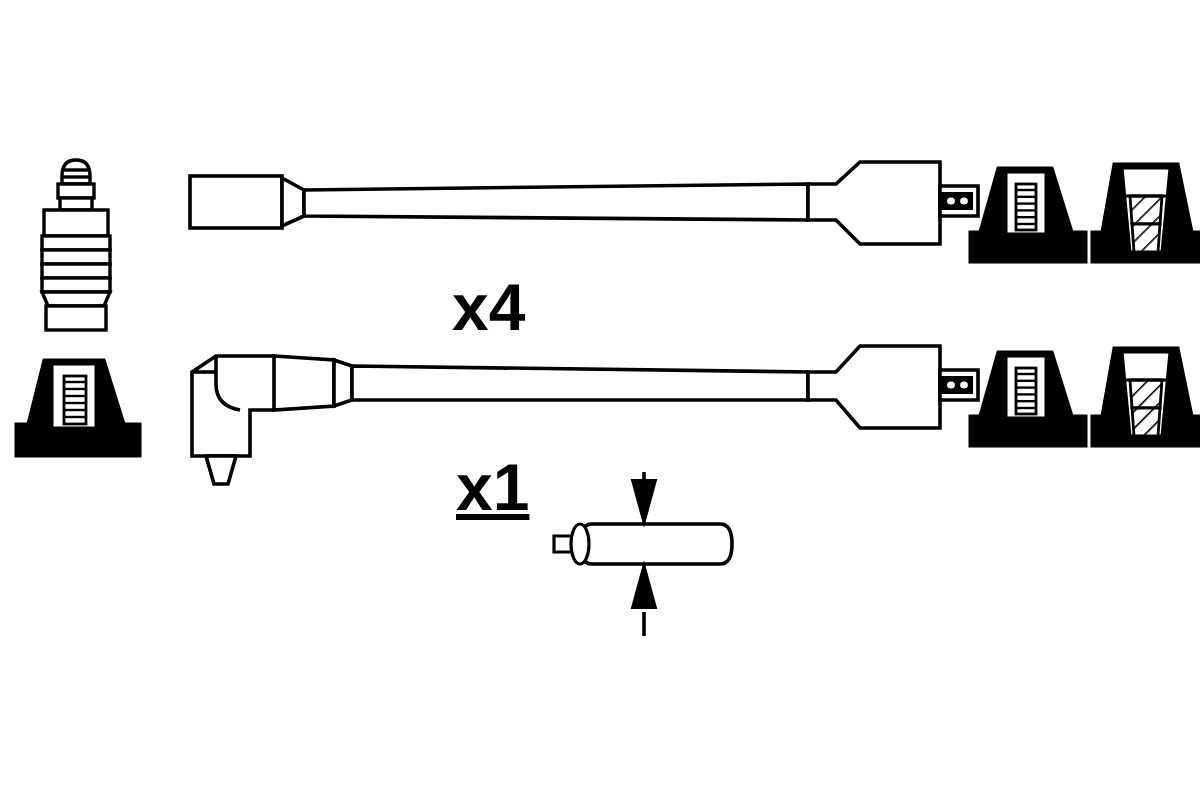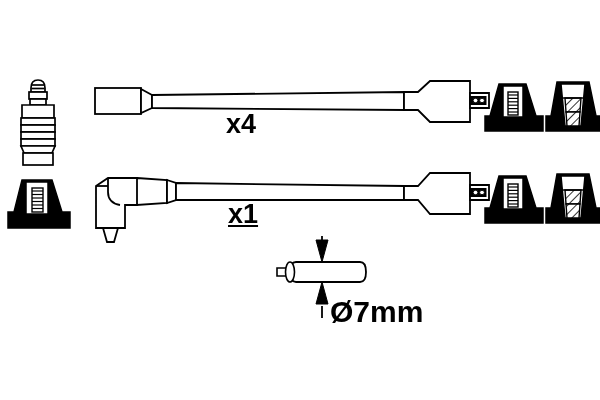--- a/index.html
+++ b/index.html
@@ -21,26 +21,27 @@
   }
   #diagram-svg {
     position: absolute;
     top: 0;
     left: 0;
     display: block;
   }
   .qty-label {
     position: absolute;
     font-family: "Liberation Sans", sans-serif;
-    font-size: 27px;
+    font-size: 33px;
     font-weight: 700;
     color: #000000;
     letter-spacing: 0px;
     line-height: 1;
     white-space: nowrap;
+    margin-top: 26px;
   }
   #qty-label-upper { left: 226px; top: 111px; }
   #qty-label-lower { left: 228px; top: 201px; text-decoration: underline; }
   #diameter-label {
     position: absolute;
     left: 330px;
     top: 297px;
     font-family: "Liberation Sans", sans-serif;
     font-size: 30px;
     font-weight: 700;
@@ -206,15 +207,14 @@
         <path d="M322,282 L316,304 L328,304 Z" fill="#000000" stroke="#000000" stroke-width="1"></path>
       </g>
     </g>
 
   </svg>
 
   <div class="qty-label" id="qty-label-upper">x4</div>
 
   <div class="qty-label" id="qty-label-lower">x1</div>
 
-  <div id="diameter-label">Ø7mm</div>
 
 </div>
 
 </body></html>

